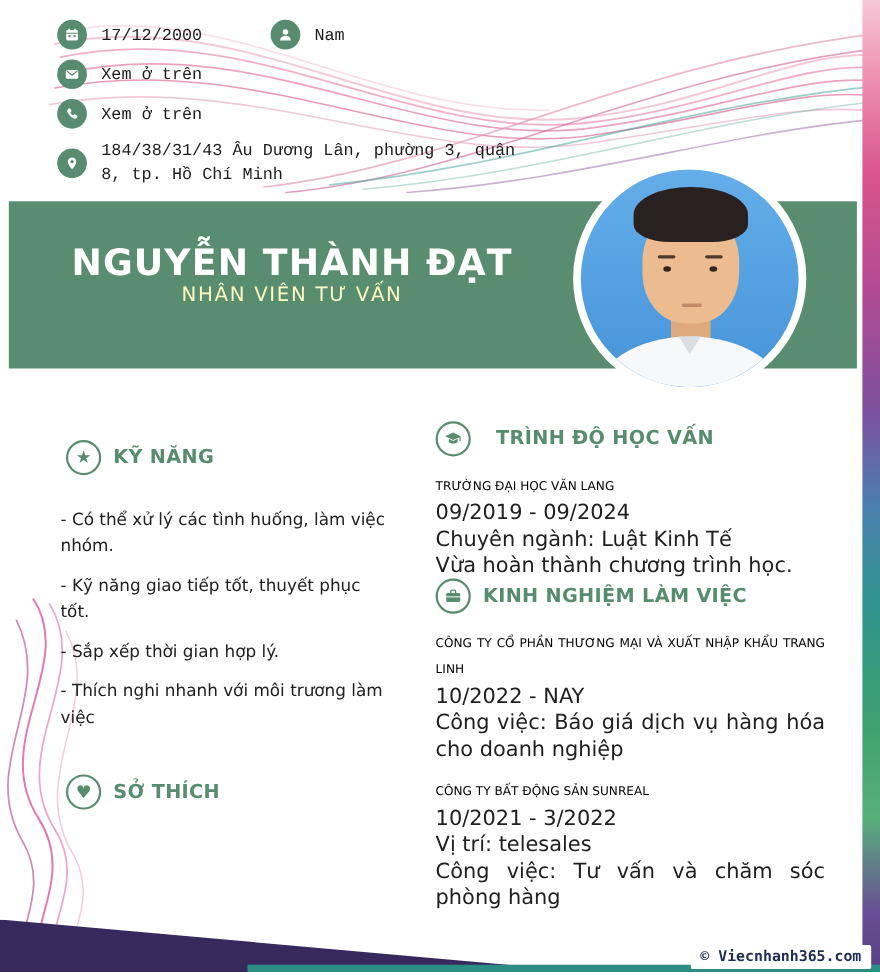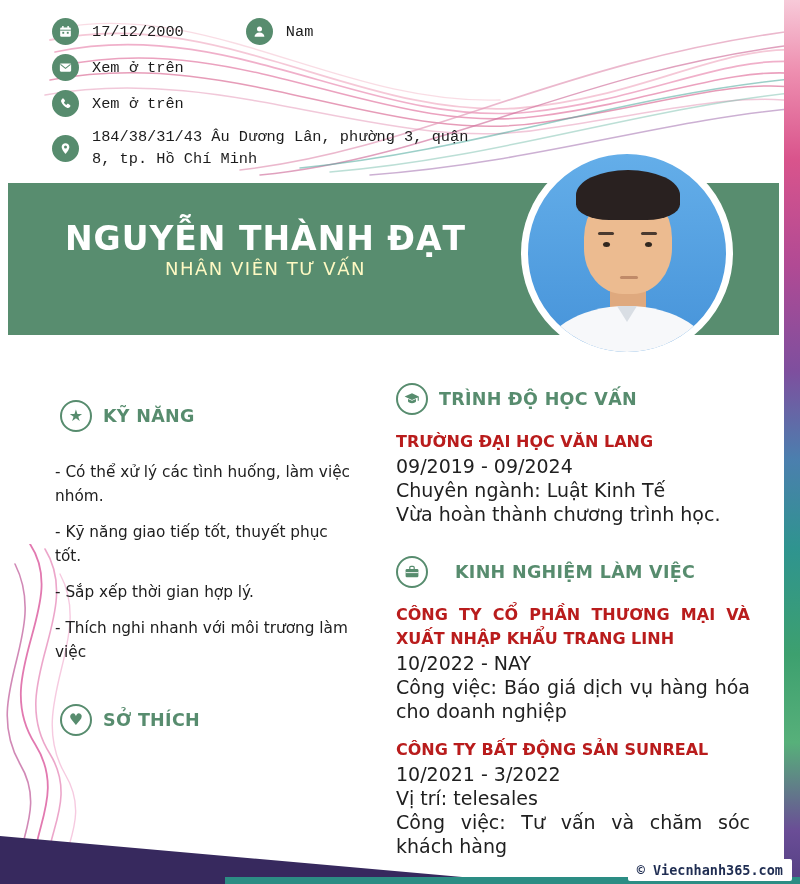--- a/index.html
+++ b/index.html
@@ -67,24 +67,24 @@
     display:flex;align-items:center;justify-content:center;flex:0 0 32px;background:#fff;
   }
   .hicon .glyph{color:#578c6e;font-size:16px;line-height:1;}
   .hicon svg{width:18px;height:18px;display:block;}
   .sec-title{margin-left:11px;font-size:17.5px;font-weight:700;color:#578c6e;letter-spacing:.3px;}
   .skill-list{margin-top:28px;}
   .skill-item{font-size:15.3px;line-height:24px;color:#202020;margin-bottom:12px;margin-left:3px;}
   .hobby-head{margin-top:40px;}
   .hobby-item{font-size:15.3px;line-height:24px;color:#202020;margin-left:6px;}
   .hobby-list{margin-top:14px;}
-  .edu-school,.job-company{font-size:16px;font-weight:700;color:#b91c1c;line-height:24px;
+  .edu-school,.job-company{font-size:11px;font-weight:400;color:#000000;line-height:24px;
     margin-top:15px;text-align:justify;}
   .info-line{font-size:19px;line-height:24px;color:#202020;text-align:justify;}
-  .exp-head{margin-top:30px;gap:16px;}
+  .exp-head{}
   
   .credit{
     position:absolute;right:8px;bottom:3px;background:#ffffff;padding:3px 9px;border-radius:2px;
     font-family:"DejaVu Sans Mono","Liberation Mono",monospace;font-size:13.5px;font-weight:700;
     color:#1f2d52;z-index:3;
   }
 </style>
 </head>
 <body>
 
@@ -211,21 +211,21 @@
   </div>
   <div class="sec-head hobby-head">
     <span class="hicon">
         <span class="glyph">♥</span>
       </span>
     <span class="sec-title">SỞ THÍCH</span>
   </div>
 </div>
 
 <div class="main-right">
-  <div class="sec-head" style="margin-left:0;">
+  <div class="sec-head" style="margin-left:0;gap:12px;">
     <span class="hicon">
       <svg viewBox="0 0 18 18">
           <path d="M9 3.2 1.6 6.6 9 10l5.7-2.6v3.4h1.1V6.6z" fill="#578c6e"></path>
           <path d="M5 8.9v2.4c0 1 1.8 1.9 4 1.9s4-.9 4-1.9V8.9L9 10.8z" fill="#578c6e"></path>
         </svg>
     </span>
     <span class="sec-title">TRÌNH ĐỘ HỌC VẤN</span>
   </div>
   <div class="edu-school">TRƯỜNG ĐẠI HỌC VĂN LANG</div>
   <div class="info-line">09/2019 - 09/2024</div>
@@ -246,17 +246,17 @@
   <div>
     <div class="job-company">CÔNG TY CỔ PHẦN THƯƠNG MẠI VÀ XUẤT NHẬP KHẨU TRANG LINH</div>
     <div class="info-line">10/2022 - NAY</div>
     <div class="info-line">Công việc: Báo giá dịch vụ hàng hóa cho doanh nghiệp</div>
   </div>
 
   <div>
     <div class="job-company">CÔNG TY BẤT ĐỘNG SẢN SUNREAL</div>
     <div class="info-line">10/2021 - 3/2022</div>
     <div class="info-line">Vị trí: telesales</div>
-    <div class="info-line">Công việc: Tư vấn và chăm sóc khách hàng</div>
+    <div class="info-line">Công việc: Tư vấn và chăm sóc phòng hàng</div>
   </div>
 </div>
 
 <div class="credit">© Viecnhanh365.com</div>
 
 </body></html>

